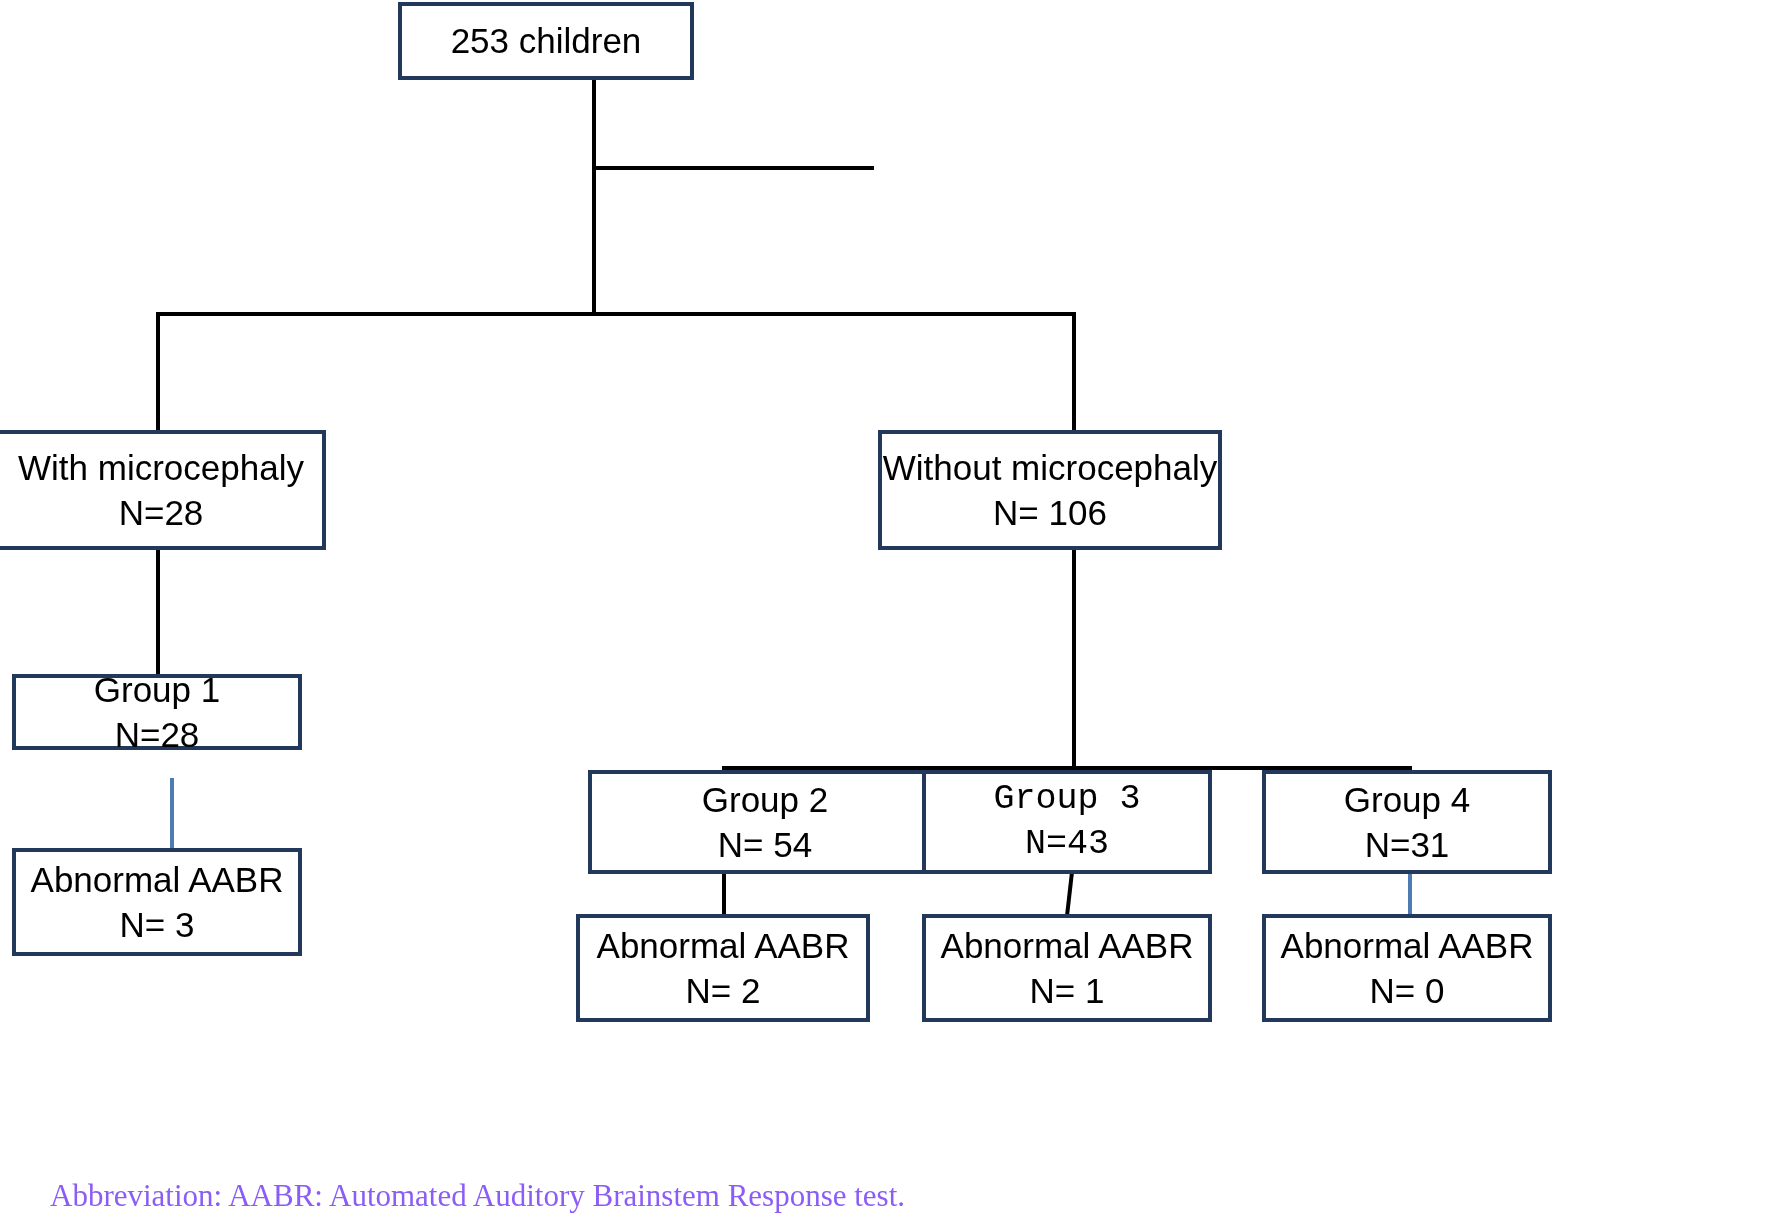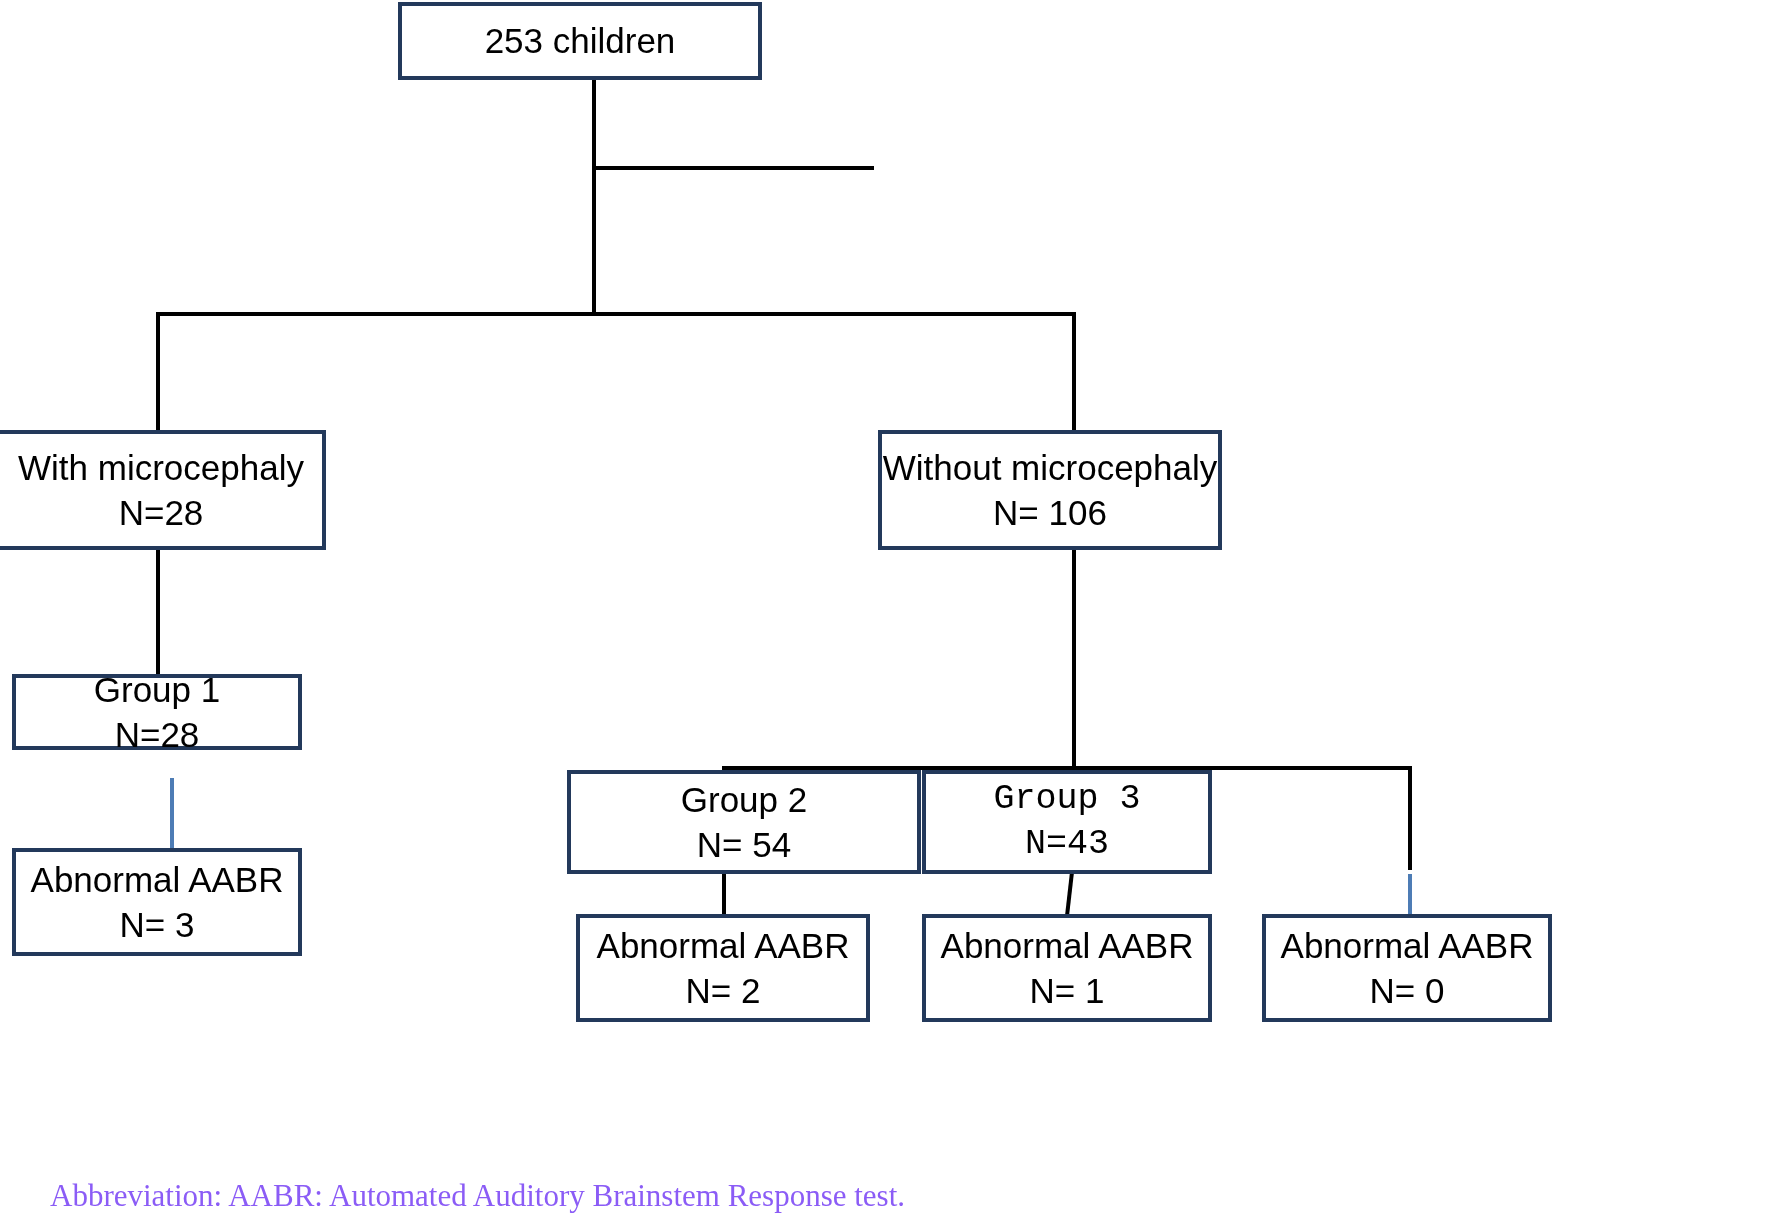--- a/index.html
+++ b/index.html
@@ -100,21 +100,21 @@
   <div class="line v" style="left:1408px; top:766px; height:104px;"></div>
 
   <div class="line v" style="left:722px; top:874px; height:40px;"></div>
 
   <svg class="slant" style="left:1058px; top:872px; width:30px; height:44px;" viewBox="0 0 30 44">
     <line x1="14" y1="0" x2="9" y2="44" stroke="#000000" stroke-width="4"></line>
   </svg>
 
   <div class="line v blue" style="left:1408px; top:874px; height:40px;"></div>
 
-  <div class="node" style="left:398px; top:2px; width:364px; height:78px;">
+  <div class="node" style="left:398px; top:2px; width:296px; height:78px;">
     <span class="ln">253 children</span>
   </div>
 
 
   <div class="node" style="left:-4px; top:430px; width:330px; height:120px;">
     <span class="ln">With microcephaly</span>
     <span class="ln">N=28</span>
   </div>
 
   <div class="node" style="left:878px; top:430px; width:344px; height:120px;">
@@ -125,40 +125,44 @@
   <div class="node" style="left:12px; top:674px; width:290px; height:76px;">
     <span class="ln">Group 1</span>
     <span class="ln">N=28</span>
   </div>
 
   <div class="node" style="left:12px; top:848px; width:290px; height:108px;">
     <span class="ln">Abnormal AABR</span>
     <span class="ln">N= 3</span>
   </div>
 
-  <div class="node" style="left:567px; top:770px; width:354px; height:104px;">
+  <div class="node" style="left:588px; top:770px; width:354px; height:104px;">
     <span class="ln">Group 2</span>
     <span class="ln">N= 54</span>
   </div>
 
   <div class="node" style="left:576px; top:914px; width:294px; height:108px;">
     <span class="ln">Abnormal AABR</span>
     <span class="ln">N= 2</span>
   </div>
 
   <div class="node" style="left:922px; top:770px; width:290px; height:104px;font-family:Liberation Mono, monospace;">
     <span class="ln">Group 3</span>
     <span class="ln">N=43</span>
   </div>
 
   <div class="node" style="left:922px; top:914px; width:290px; height:108px;">
     <span class="ln">Abnormal AABR</span>
     <span class="ln">N= 1</span>
   </div>
 
+  <div class="node" style="left:1262px; top:770px; width:290px; height:104px;">
+    <span class="ln">Group 4</span>
+    <span class="ln">N=31</span>
+  </div>
 
   <div class="node" style="left:1262px; top:914px; width:290px; height:108px;">
     <span class="ln">Abnormal AABR</span>
     <span class="ln">N= 0</span>
   </div>
 
   <div class="footnote" style="left:50px; top:1178px;">Abbreviation: AABR: Automated Auditory Brainstem Response test.</div>
 
 </div>
 

